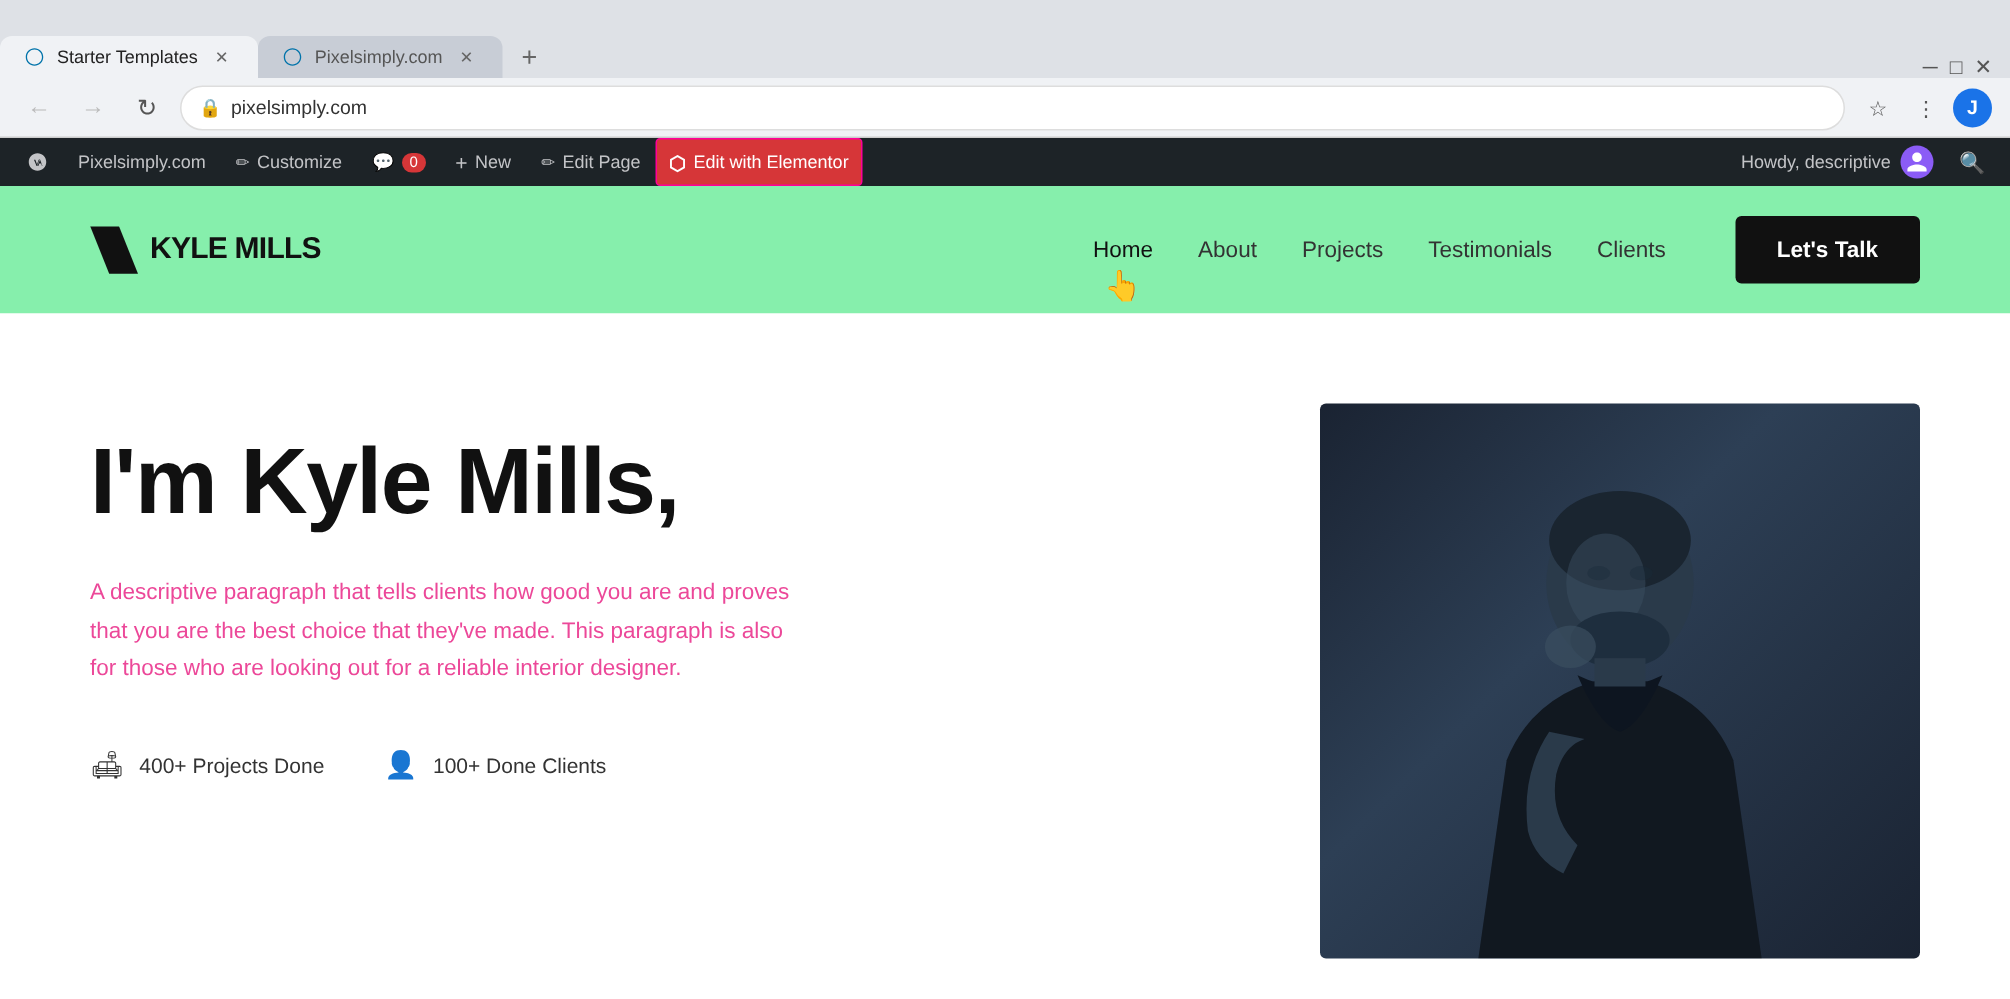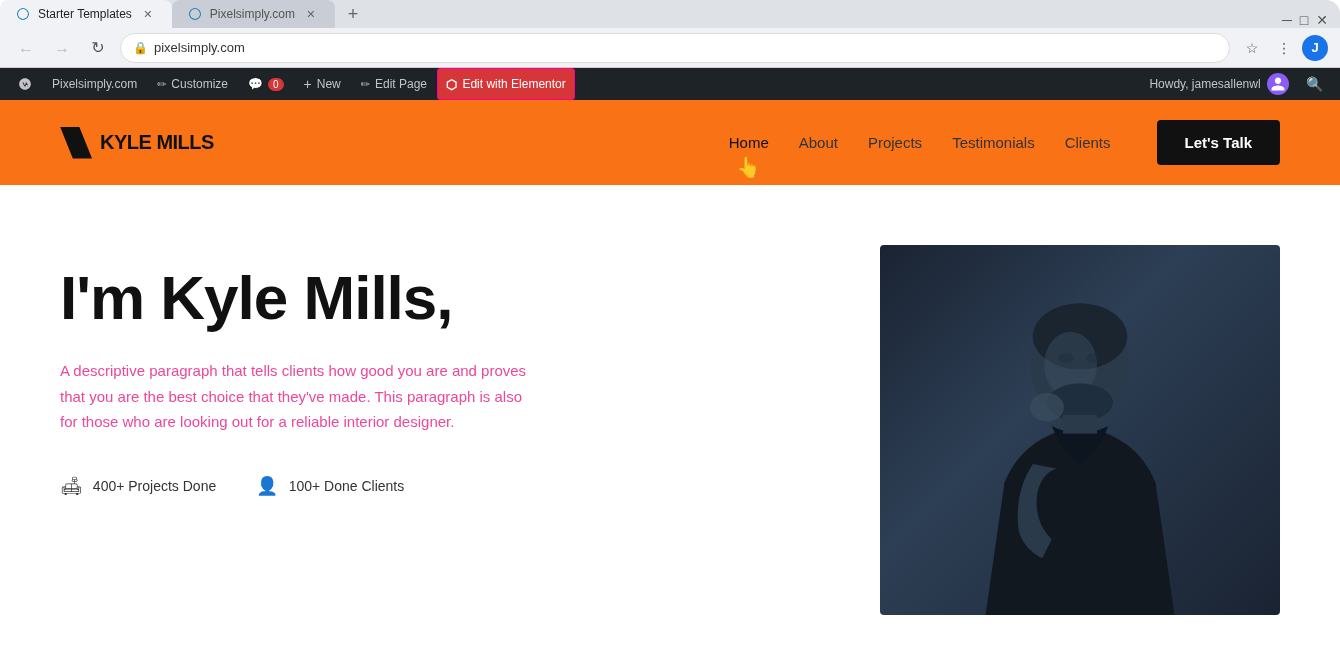--- a/index.html
+++ b/index.html
@@ -1,17 +1,17 @@
 <!DOCTYPE html>
 <html><head>
   <meta charset="utf-8">
   <style>
     * { margin: 0; padding: 0; box-sizing: border-box; }
     body { font-family: -apple-system, BlinkMacSystemFont, 'Segoe UI', sans-serif; width: 1340px; height: 666px; overflow: hidden; background: #fff; }
-    .tab-bar { display: flex; align-items: flex-end; padding: 8px 0 0 0; height: 28px; background: #dee1e6; border-radius: 17px; }
+    .tab-bar { display: flex; align-items: flex-end; padding: 8px 0 0 0; height: 52px; background: #dee1e6; }
     .tab { display: flex; align-items: center; gap: 8px; padding: 0 16px; height: 28px; border-radius: 8px 8px 0 0; font-size: 12px; color: #333; cursor: pointer; min-width: 160px; max-width: 220px; }
     .tab.active { background: #f0f2f5; color: #222; }
     .tab.inactive { background: #c8cdd6; color: #555; }
     .tab-icon { width: 14px; height: 14px; display: inline-flex; align-items: center; justify-content: center; }
     .tab-title { flex: 1; overflow: hidden; text-overflow: ellipsis; white-space: nowrap; font-size: 12px; }
     .tab-close { width: 16px; height: 16px; display: inline-flex; align-items: center; justify-content: center; border-radius: 50%; font-size: 11px; color: #666; cursor: pointer; }
     .new-tab-btn { width: 28px; height: 28px; display: flex; align-items: center; justify-content: center; font-size: 18px; color: #666; cursor: pointer; margin-left: 4px; }
 
     .browser-toolbar { display: flex; align-items: center; padding: 4px 12px; gap: 8px; height: 40px; background: #f0f2f5; border-bottom: 1px solid #ccc; }
     .nav-btn { width: 28px; height: 28px; display: flex; align-items: center; justify-content: center; border-radius: 50%; color: #555; font-size: 16px; cursor: pointer; border: none; background: none; }
@@ -30,21 +30,21 @@
     .comment-count { background: #d63638; color: #fff; border-radius: 10px; padding: 1px 5px; font-size: 10px; }
     .wp-right { margin-left: auto; display: flex; align-items: center; gap: 0; }
     .wp-howdy { color: #c3c4c7; font-size: 12px; padding: 0 10px; display: flex; align-items: center; gap: 6px; }
     .wp-avatar { width: 22px; height: 22px; border-radius: 50%; background: #8b5cf6; display: flex; align-items: center; justify-content: center; color: #fff; font-size: 10px; }
     .wp-search-icon { color: #c3c4c7; padding: 0 8px; cursor: pointer; font-size: 14px; }
 
     
     .website-content { background: #fff; }
 
     
-    .site-header { display: flex; align-items: center; padding: 20px 60px; border-bottom: none; background: #f97316; }
+    .site-header { display: flex; align-items: center; padding: 20px 60px; border-bottom: none; background: #86efac; }
     .site-logo { display: flex; align-items: center; gap: 8px; font-size: 20px; font-weight: 900; color: #111; letter-spacing: -0.5px; text-transform: uppercase; }
     .logo-icon { width: 32px; height: 32px; background: #111; clip-path: polygon(0 0, 60% 0, 100% 100%, 40% 100%); }
     .site-nav { margin-left: auto; display: flex; align-items: center; gap: 30px; }
     .nav-item { font-size: 15px; color: #333; cursor: pointer; text-decoration: none; }
     .nav-item.active { color: #111; font-weight: 500; }
     .cta-btn { background: #111; color: #fff; padding: 14px 28px; border-radius: 4px; font-size: 15px; font-weight: 600; cursor: pointer; margin-left: 16px; }
     .hand-cursor { position: absolute; bottom: -28px; left: 50%; transform: translateX(-50%); font-size: 20px; }
 
     
     .hero { display: flex; align-items: flex-start; padding: 60px 60px 0; background: #fff; }
@@ -142,21 +142,21 @@
   <div class="wp-admin-item">
     <span style="font-size:11px;">✏</span>
     <span>Edit Page</span>
   </div>
   <div class="wp-admin-item" style="background:#d63638;color:#fff;border:1px solid #f09;border-radius:3px;padding:0 8px;">
     <span style="font-size:13px;font-weight:bold;color:#fff;">⬡</span>
     <span>Edit with Elementor</span>
   </div>
   <div class="wp-right">
     <div class="wp-howdy">
-      <span>Howdy, jamesallenwl</span>
+      <span>Howdy, descriptive</span>
       <div class="wp-avatar">
         <svg viewBox="0 0 24 24" width="16" height="16" fill="white">
             <path d="M12 12c2.7 0 4.8-2.1 4.8-4.8S14.7 2.4 12 2.4 7.2 4.5 7.2 7.2 9.3 12 12 12zm0 2.4c-3.2 0-9.6 1.6-9.6 4.8v2.4h19.2v-2.4c0-3.2-6.4-4.8-9.6-4.8z"></path>
           </svg>
       </div>
     </div>
     <div class="wp-search-icon">🔍</div>
   </div>
 </div>
 

